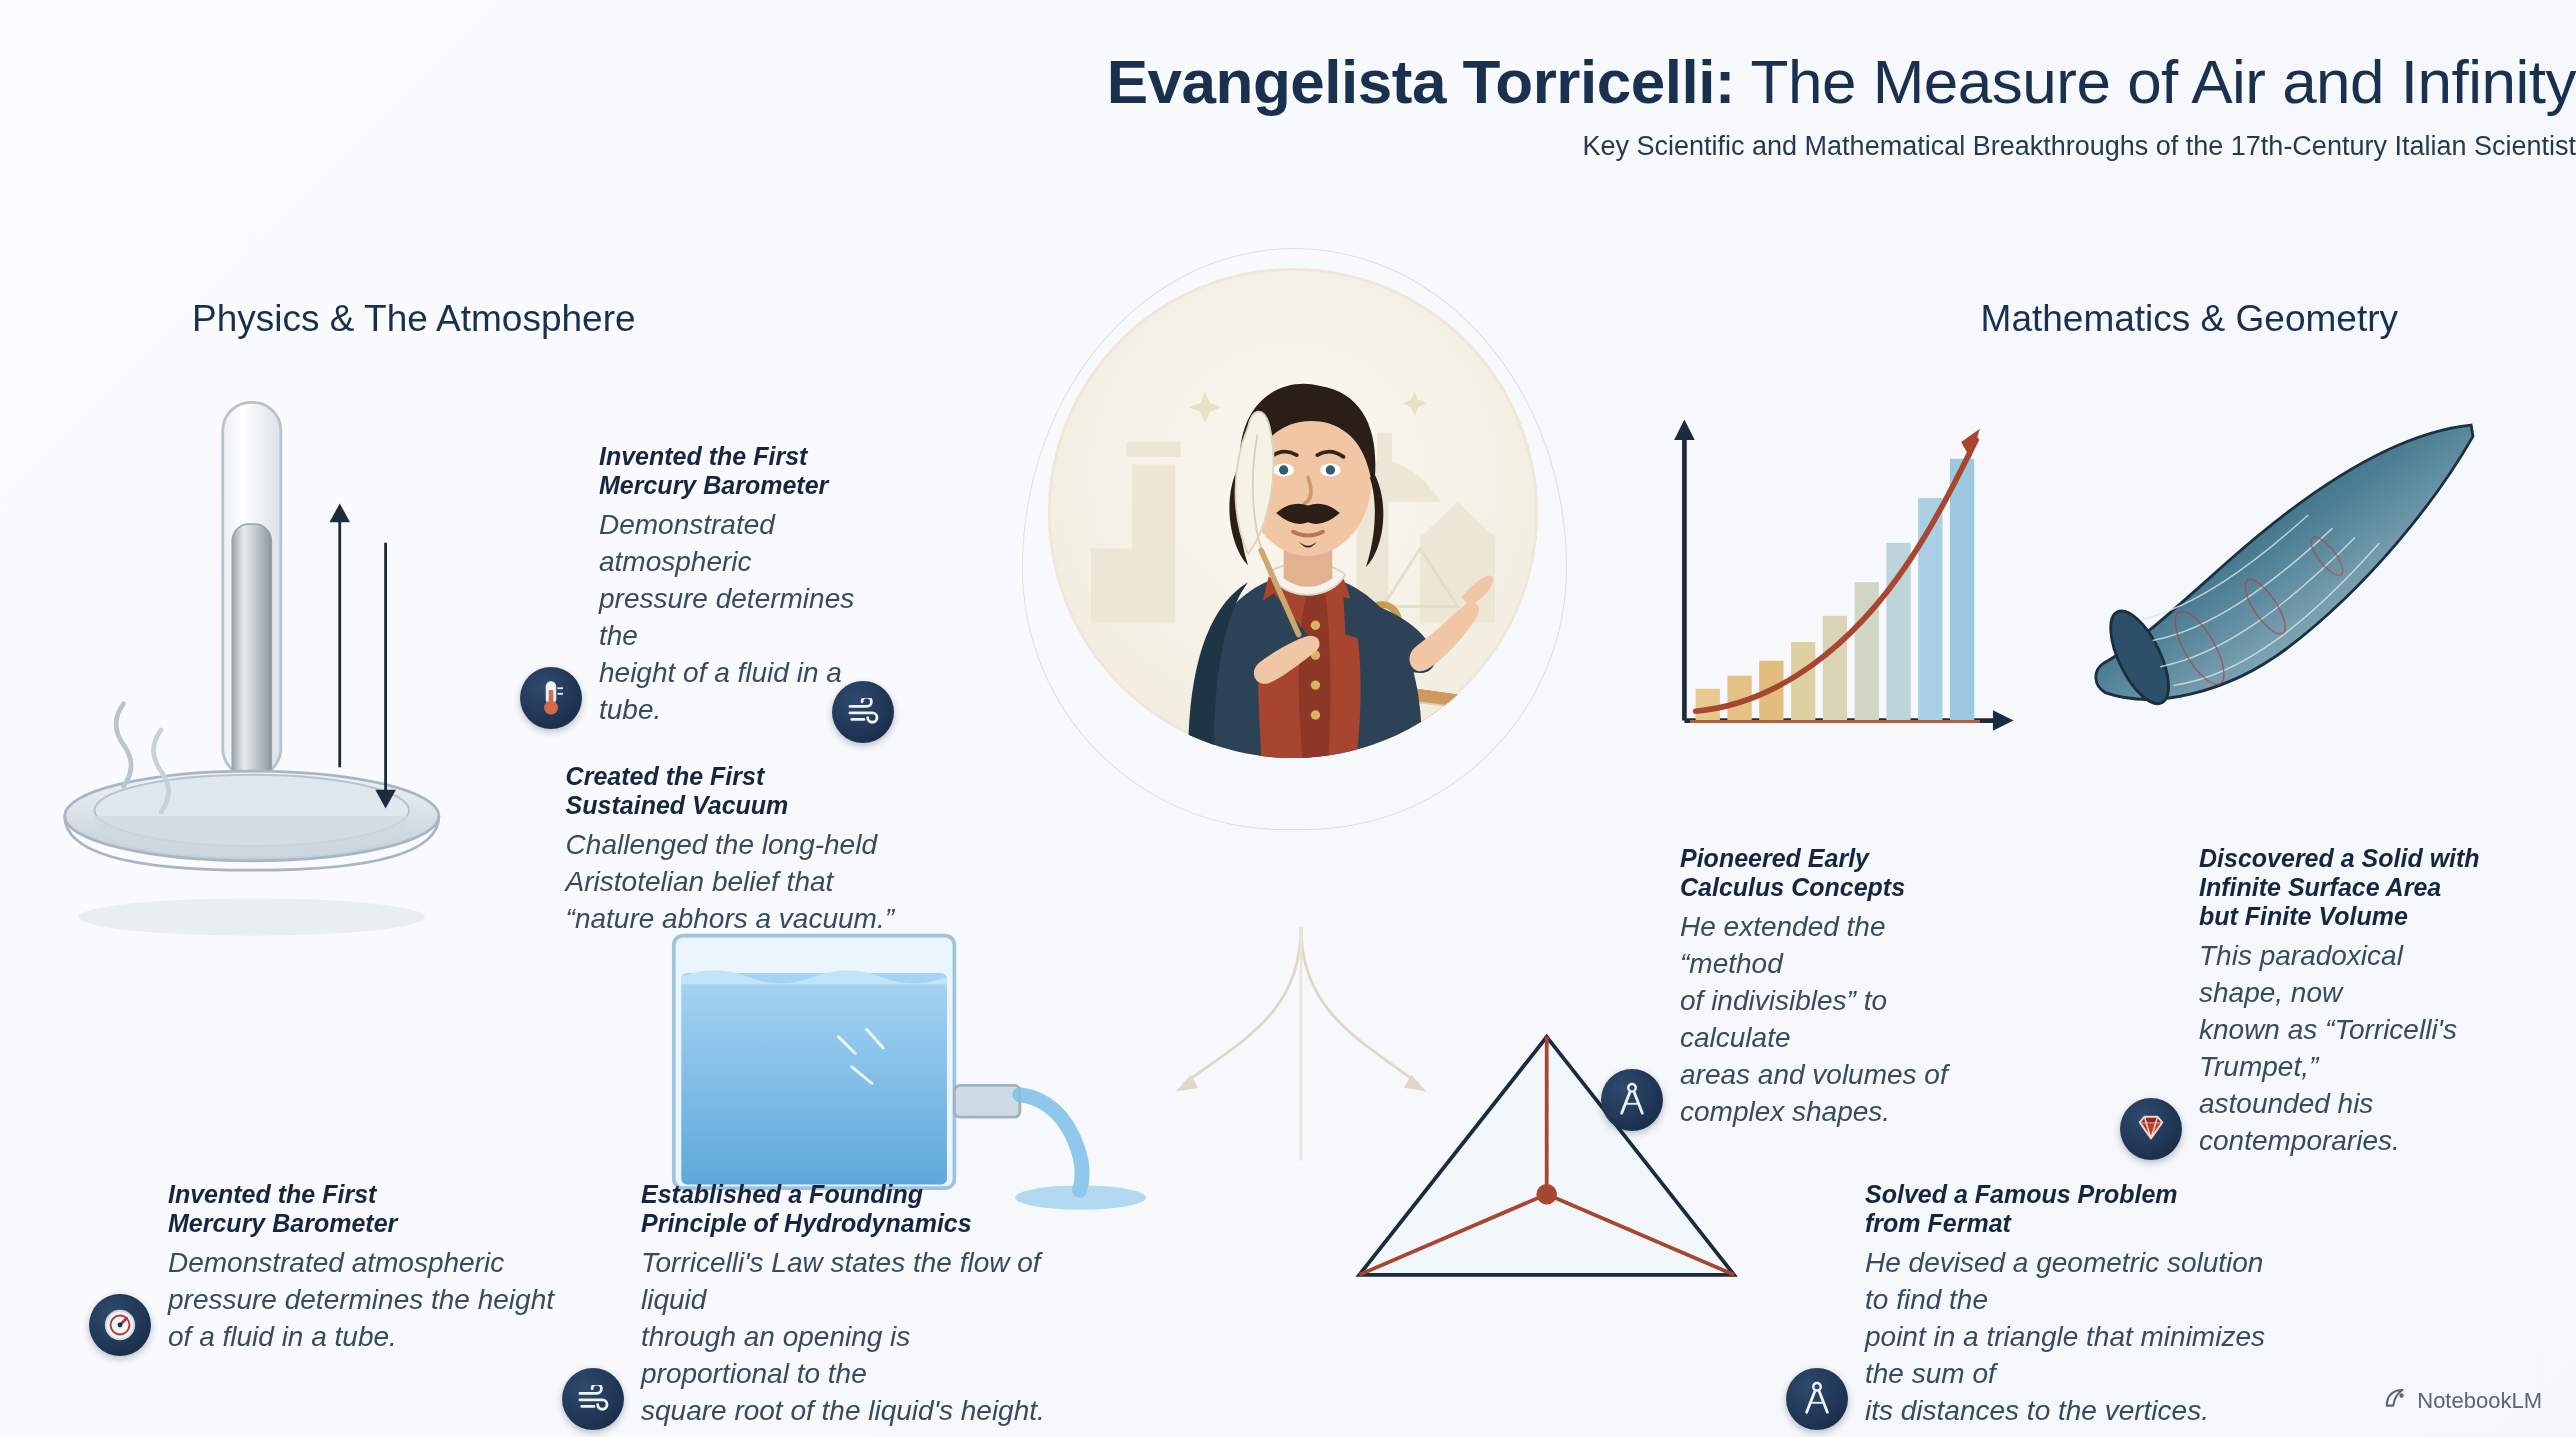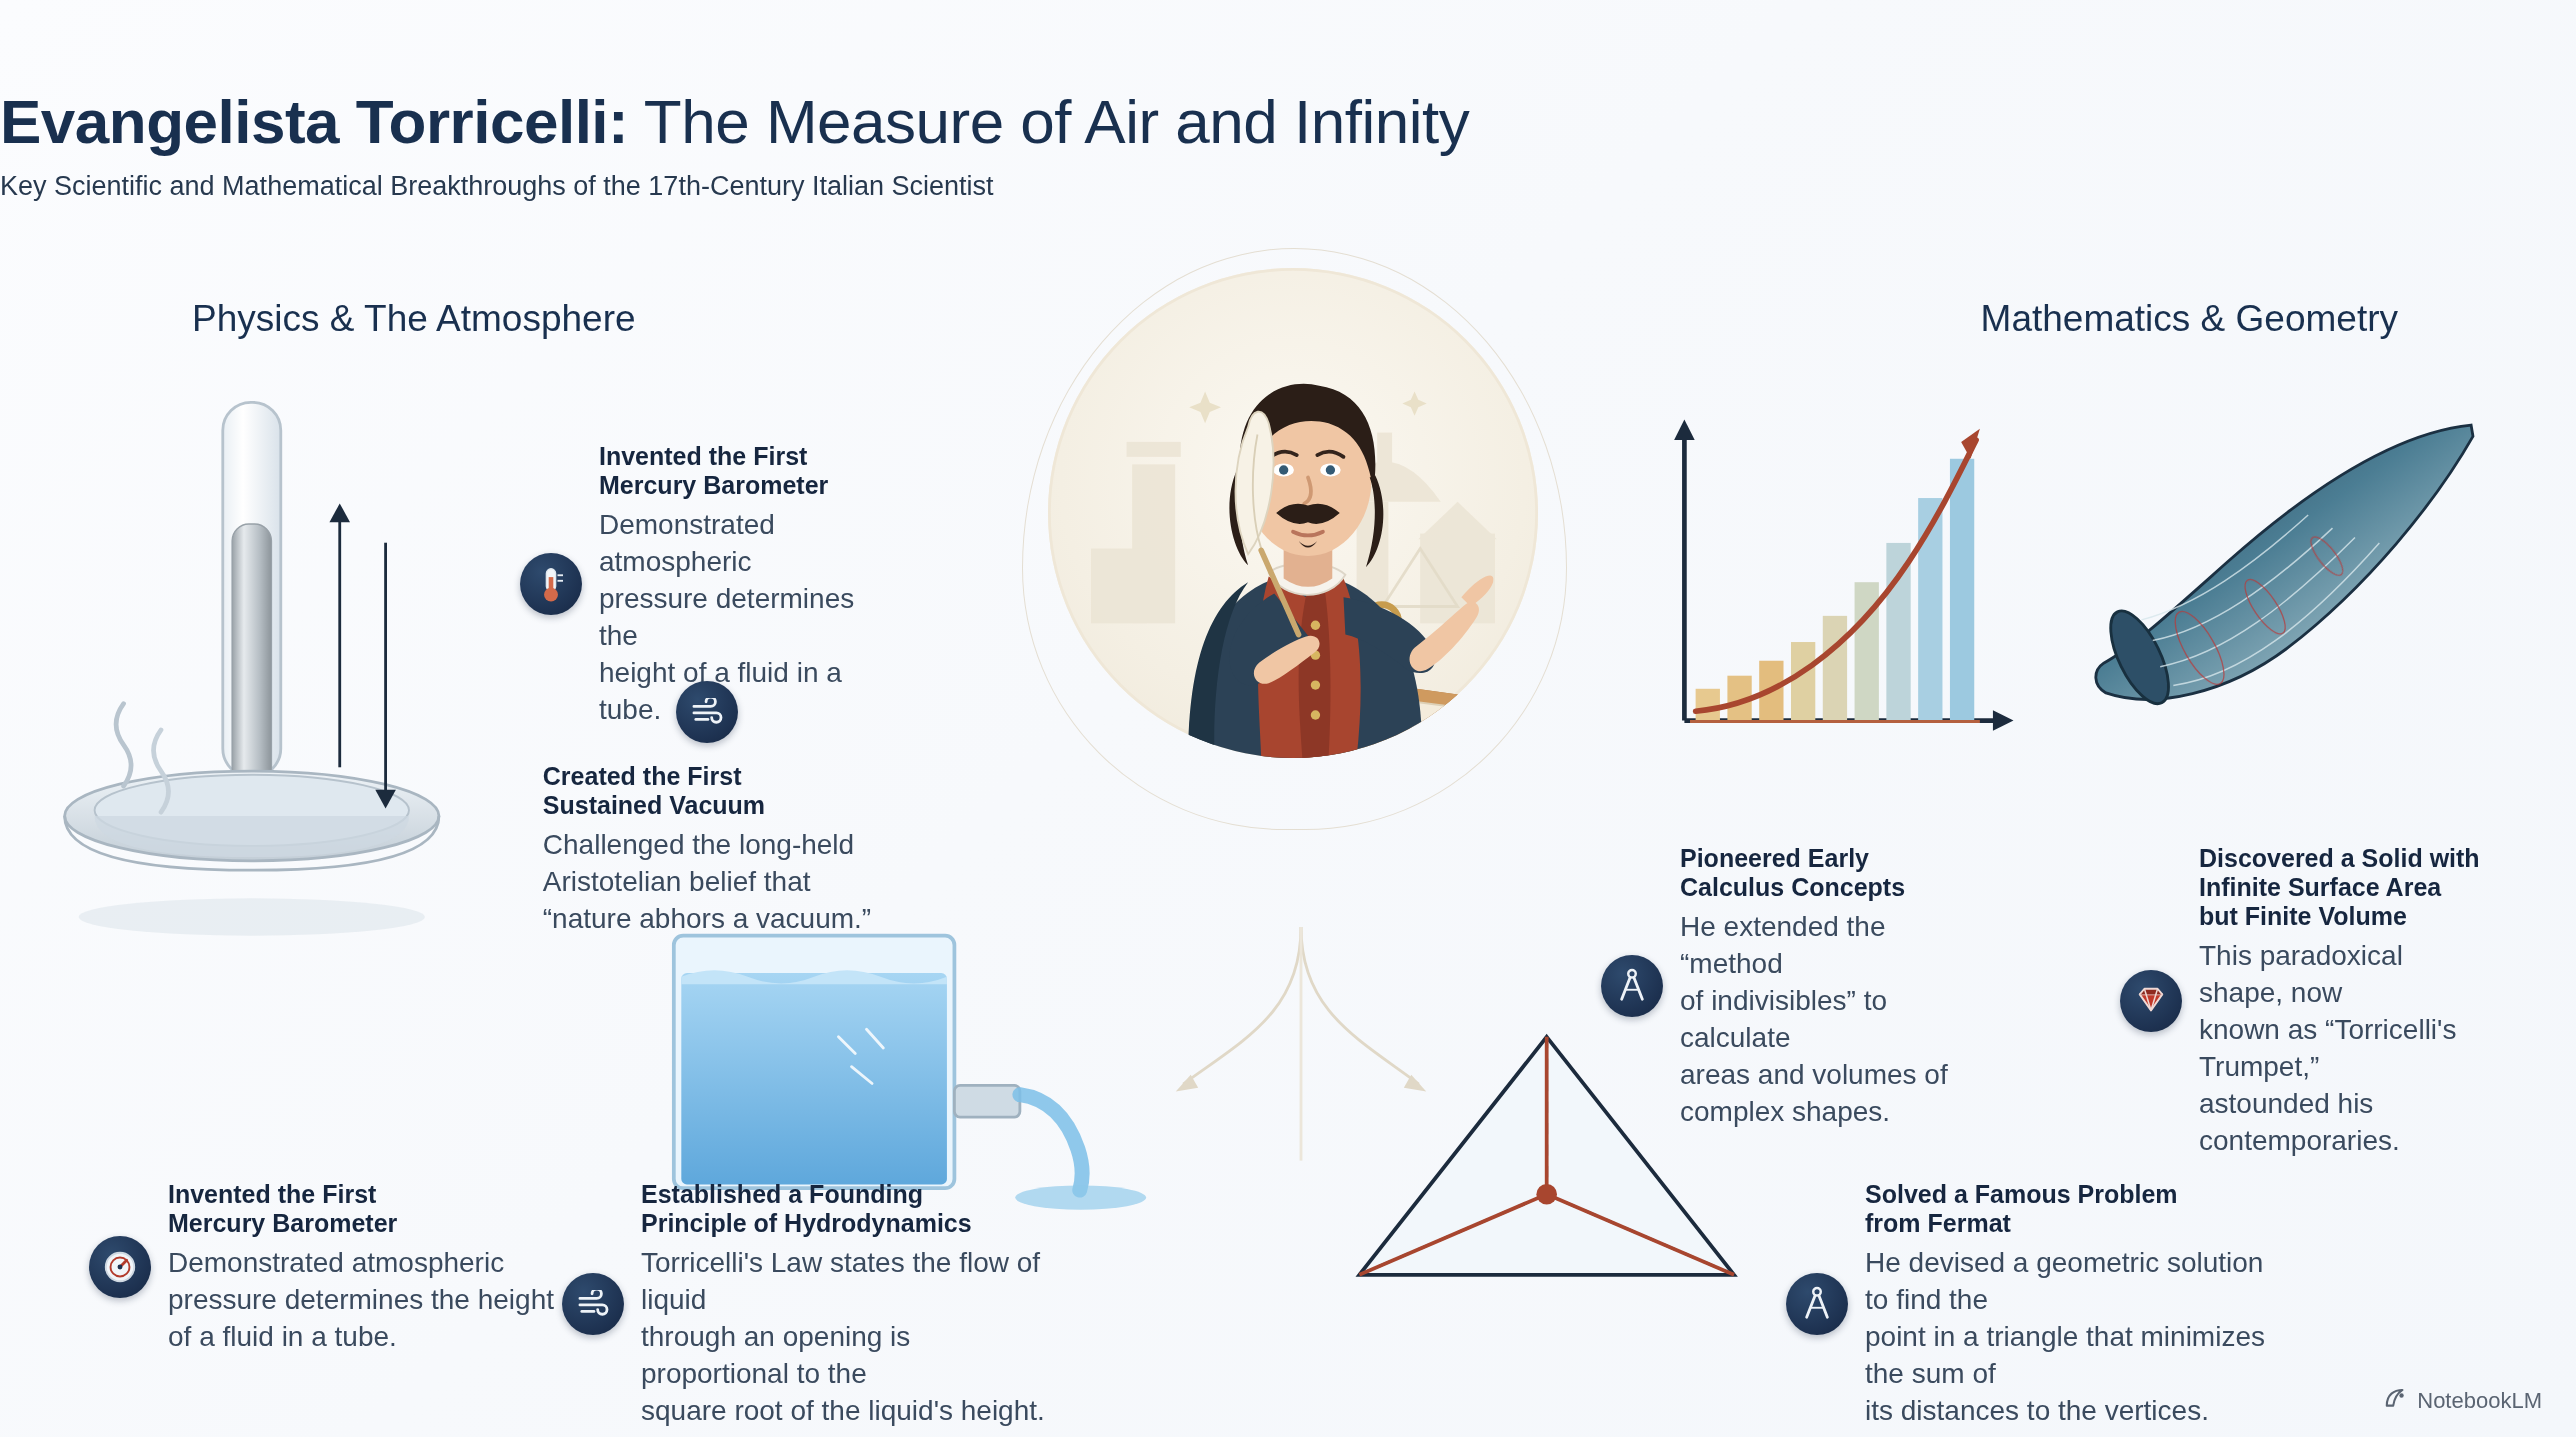--- a/index.html
+++ b/index.html
@@ -21,22 +21,21 @@
     background: linear-gradient(135deg, #fbfcfe 0%, #f7f9fc 45%, #f4f7fb 100%);
     overflow: hidden;
   }
 
   
   .header {
     position: absolute;
     top: 49px;
     left: 0;
     width: 100%;
-    text-align: left;
-    margin-top: 40px;
+    text-align: right;
   }
   .title {
     font-size: 62px;
     line-height: 1.08;
     color: #19304f;
     letter-spacing: -0.5px;
   }
   .title .strong {
     font-weight: bold;
   }
@@ -57,22 +56,23 @@
     color: #19304f;
     font-weight: normal;
   }
   #heading-physics { left: 192px; top: 298px; }
   #heading-math { right: 178px; top: 298px; }
 
   
   .fact {
     position: absolute;
     display: flex;
-    align-items: center;
+    align-items: flex-end;
     gap: 17px;
+    font-style: italic;
   }
   .fact .badge {
     flex: 0 0 auto;
     width: 62px;
     height: 62px;
     border-radius: 50%;
     background: radial-gradient(circle at 35% 30%, #2e4a6d 0%, #1d3150 70%, #16263f 100%);
     box-shadow: 0 2.8px 7.5px rgba(20,35,60,.28);
     position: relative;
     display: flex;

